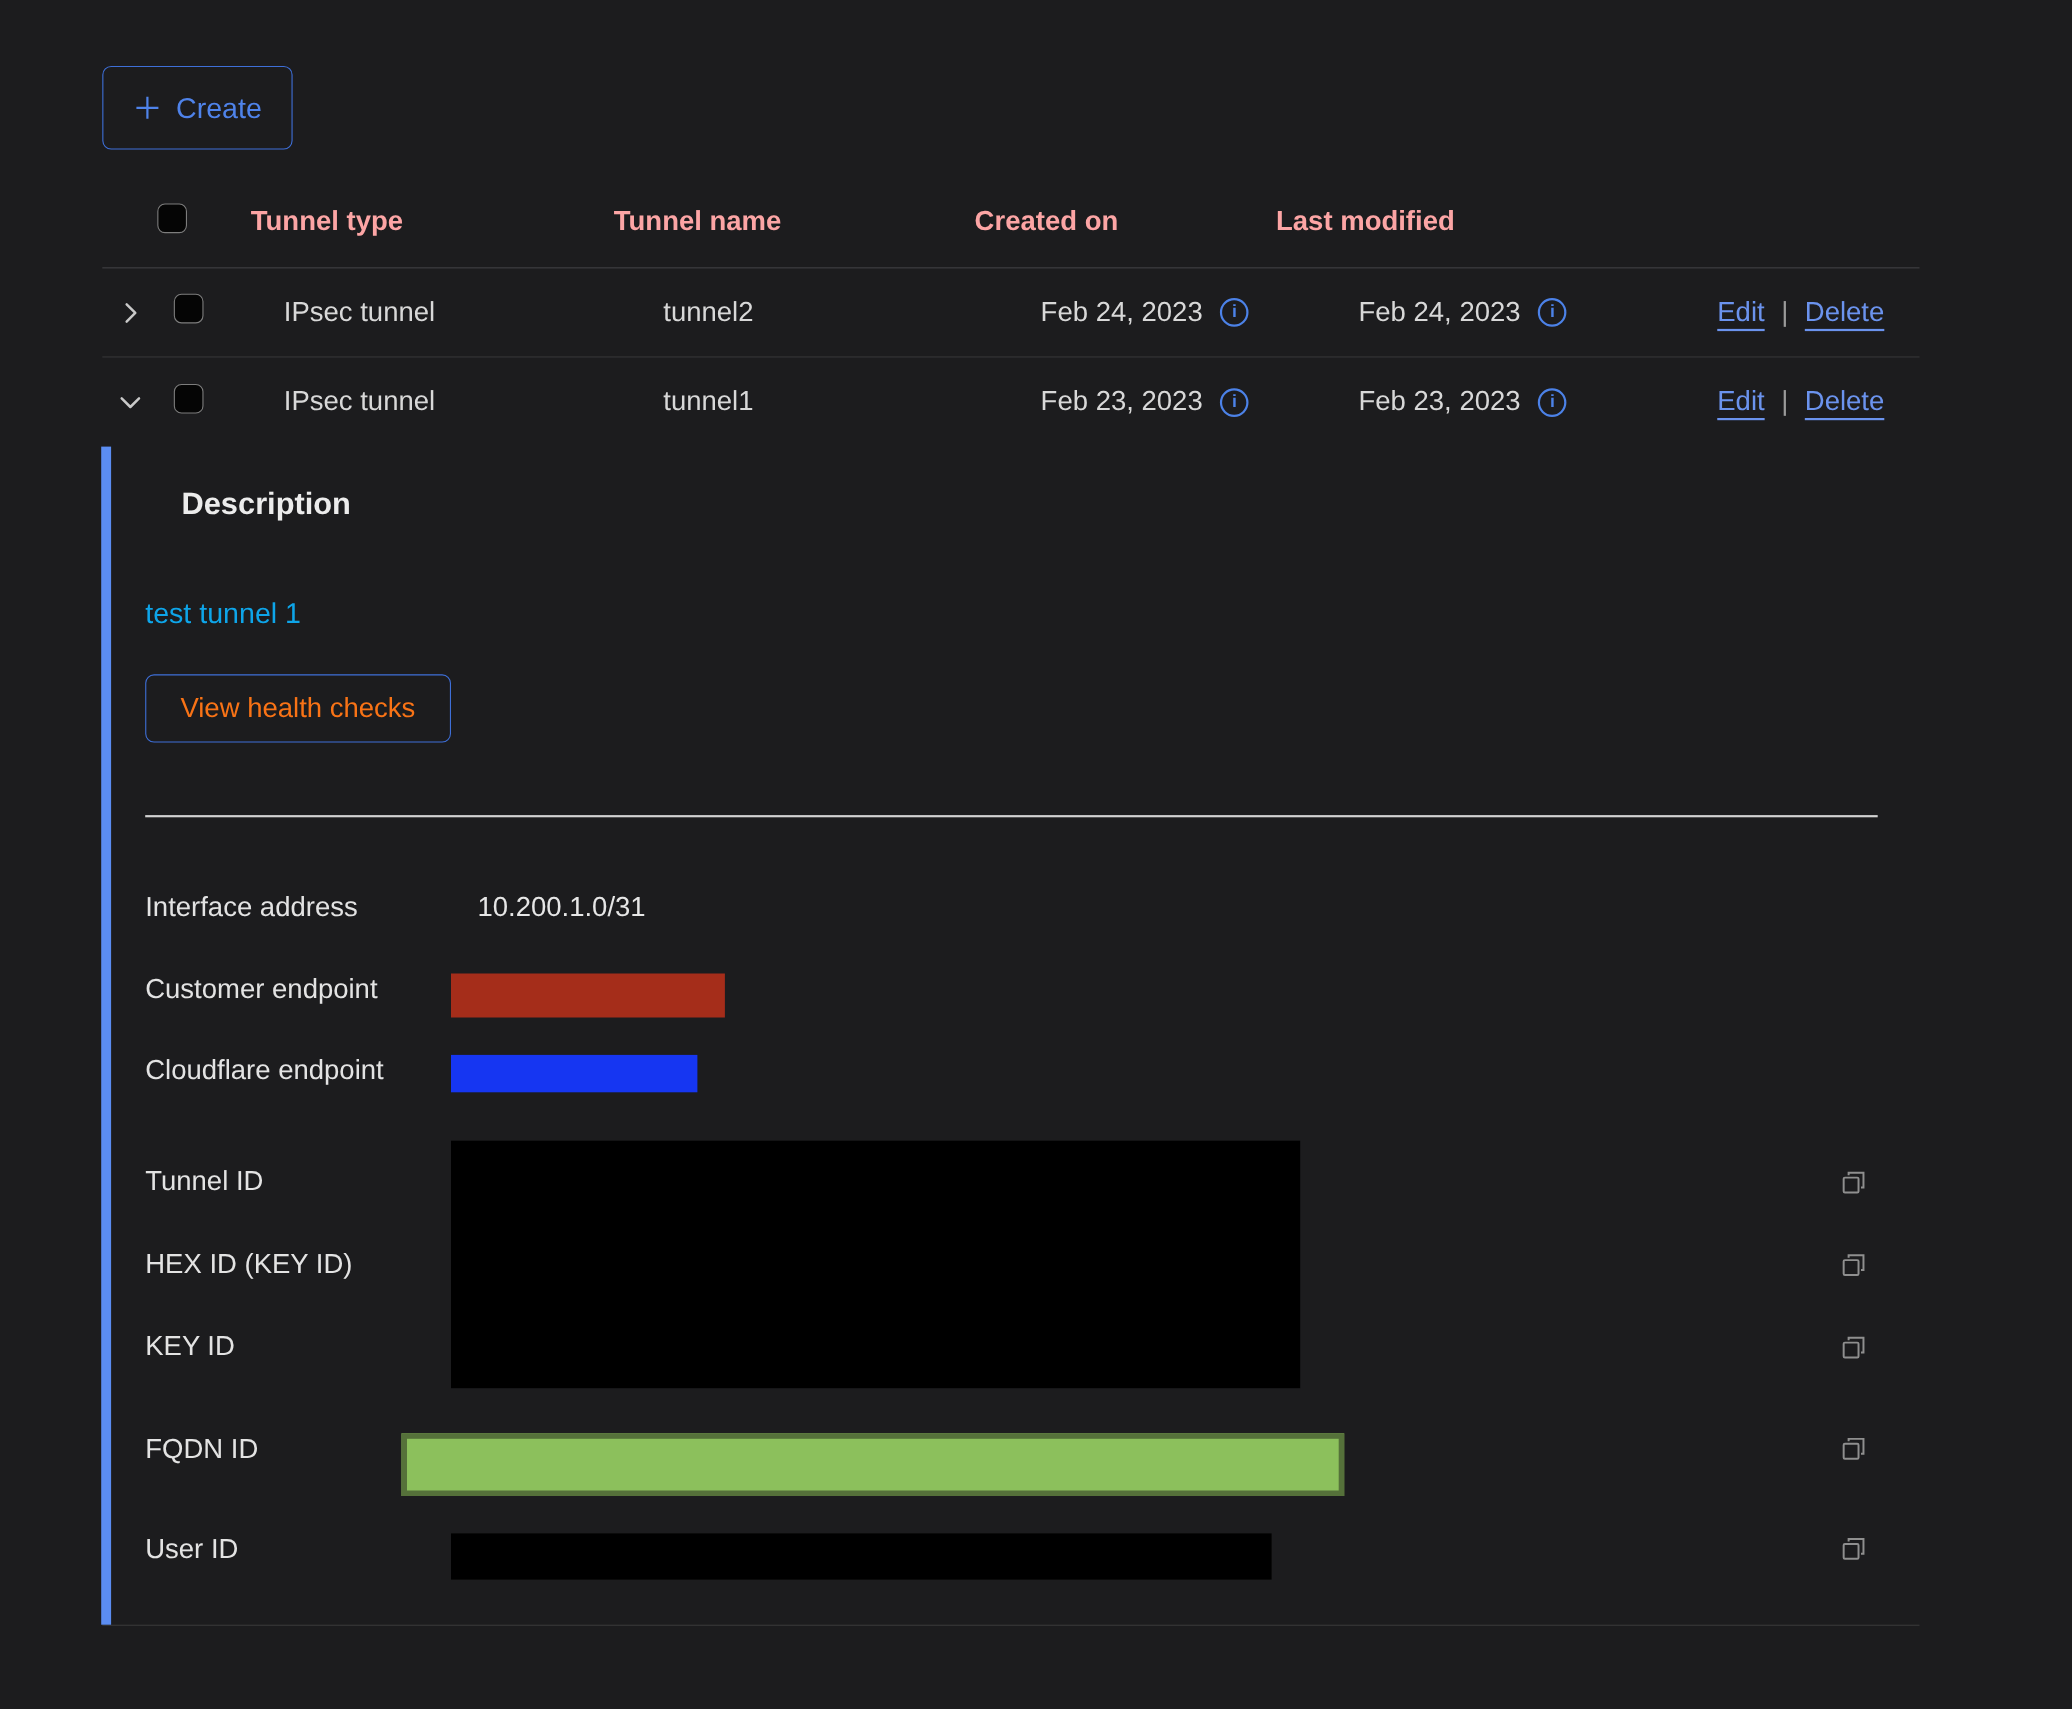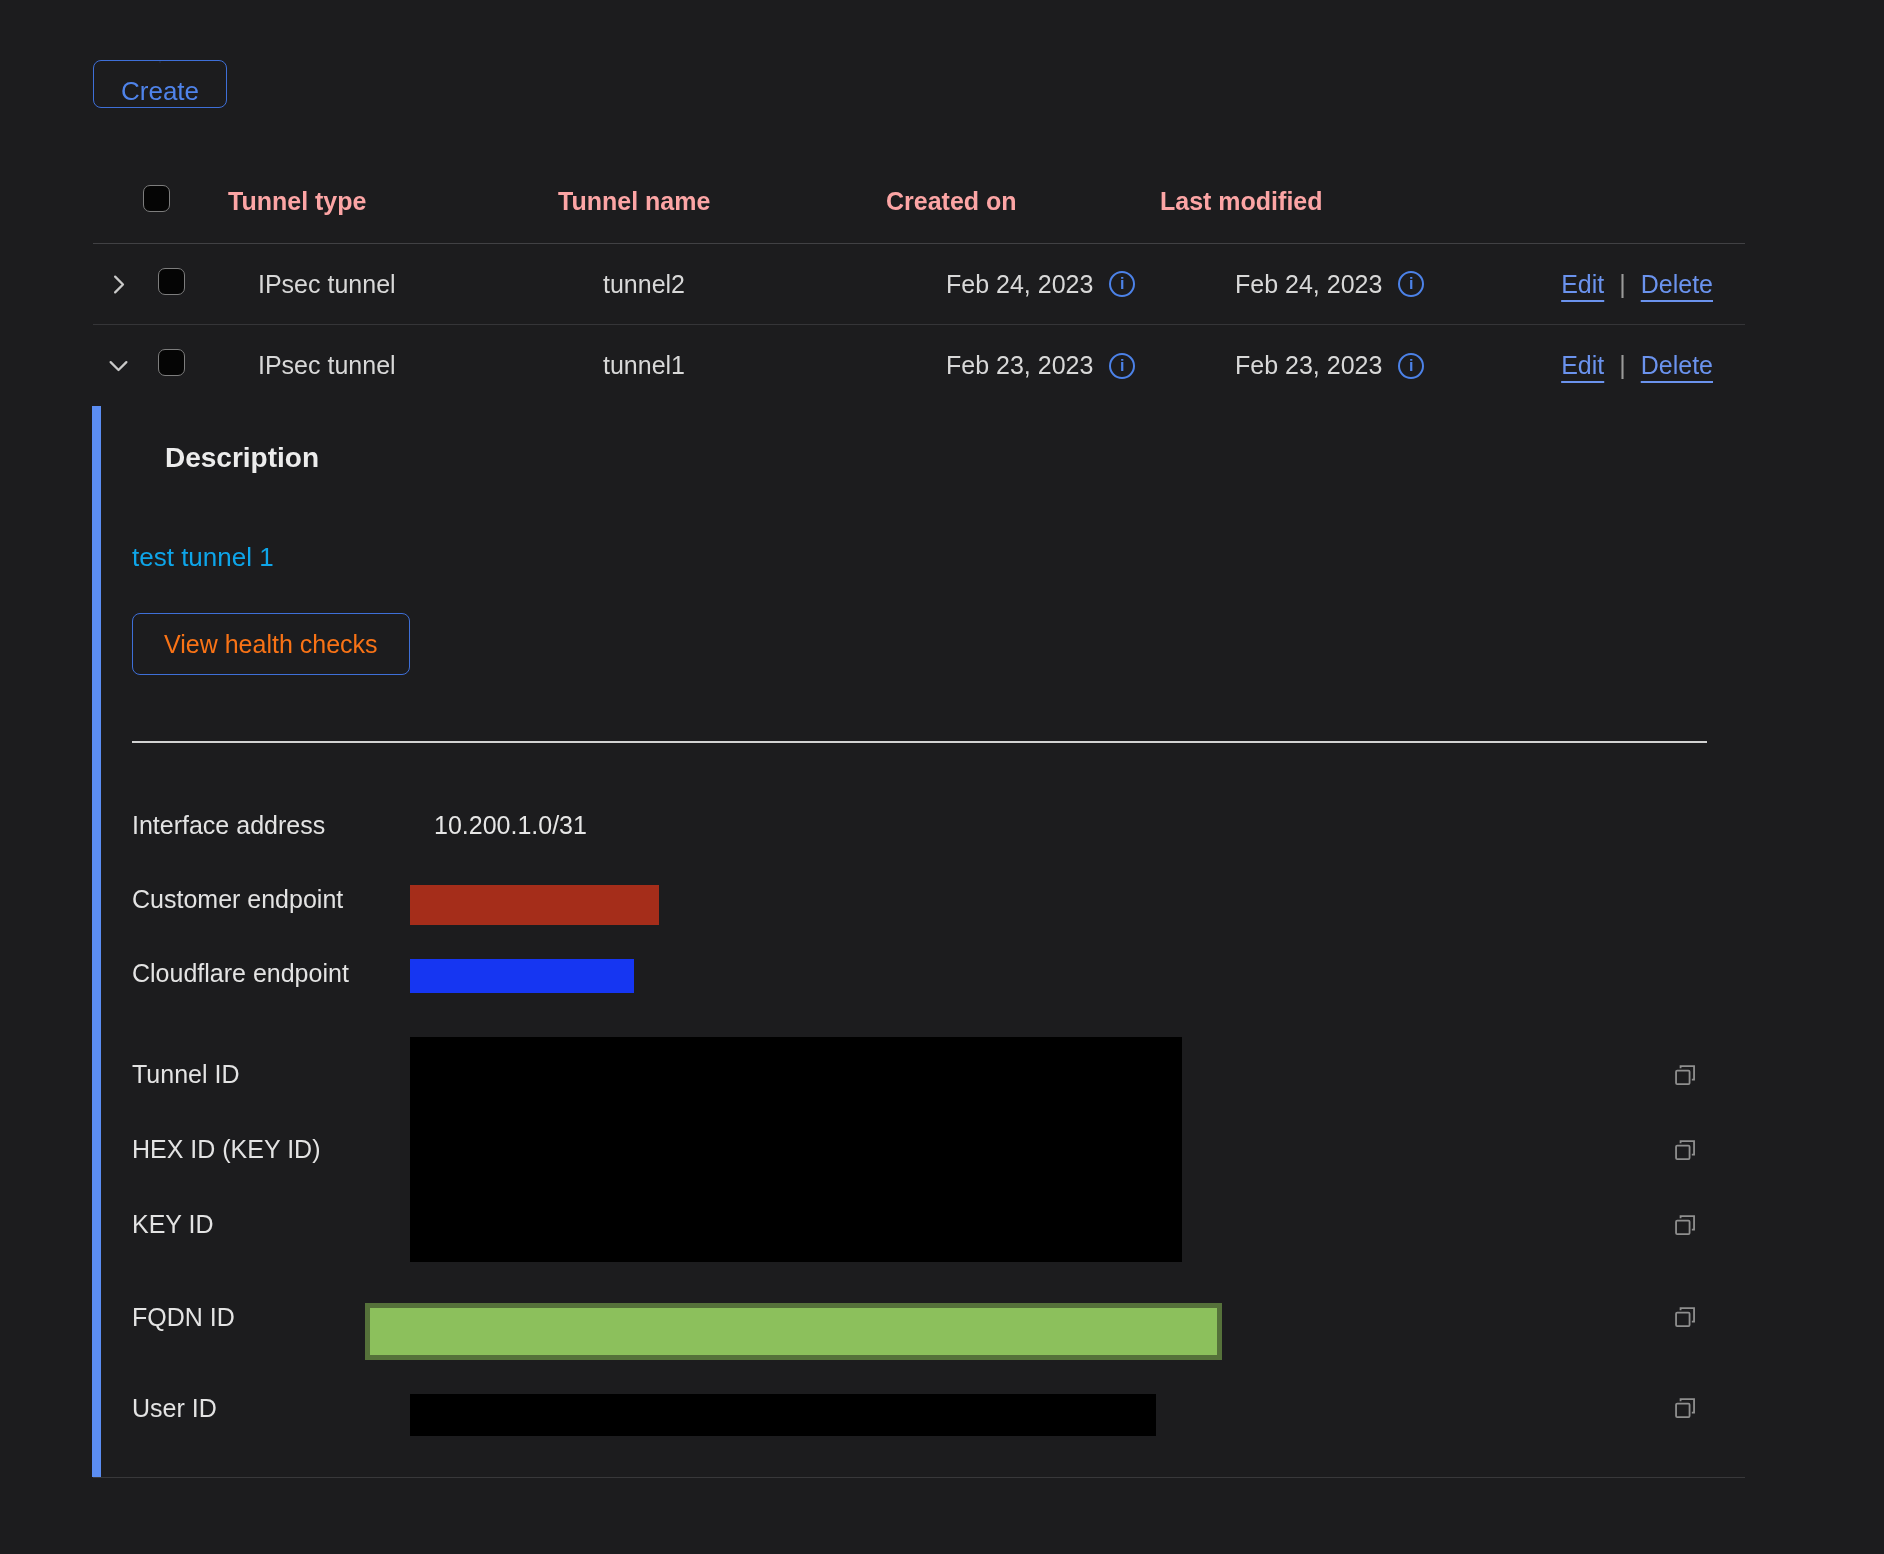--- a/index.html
+++ b/index.html
@@ -12,33 +12,32 @@
     height: 1554px;
     background: #1c1c1e;
     overflow: hidden;
     color: #d8d8d8;
   }
 
   
   .btn-create {
     position: absolute;
     left: 93px; top: 60px;
-    height: 48px;
+    height: 76px;
     padding: 0 27px;
     display: inline-flex;
     align-items: center;
     gap: 13px;
     background: transparent;
     border: 1.5px solid #3e6fd8;
     border-radius: 8px;
     color: #4f83ea;
     font-size: 26px;
     cursor: pointer;
     font-family: inherit;
-    flex-direction: column;
   }
   .btn-create svg { display: block; }
 
   
   .table {
     position: absolute;
     left: 93px; top: 160px;
     width: 1652px;
   }
   .trow {

